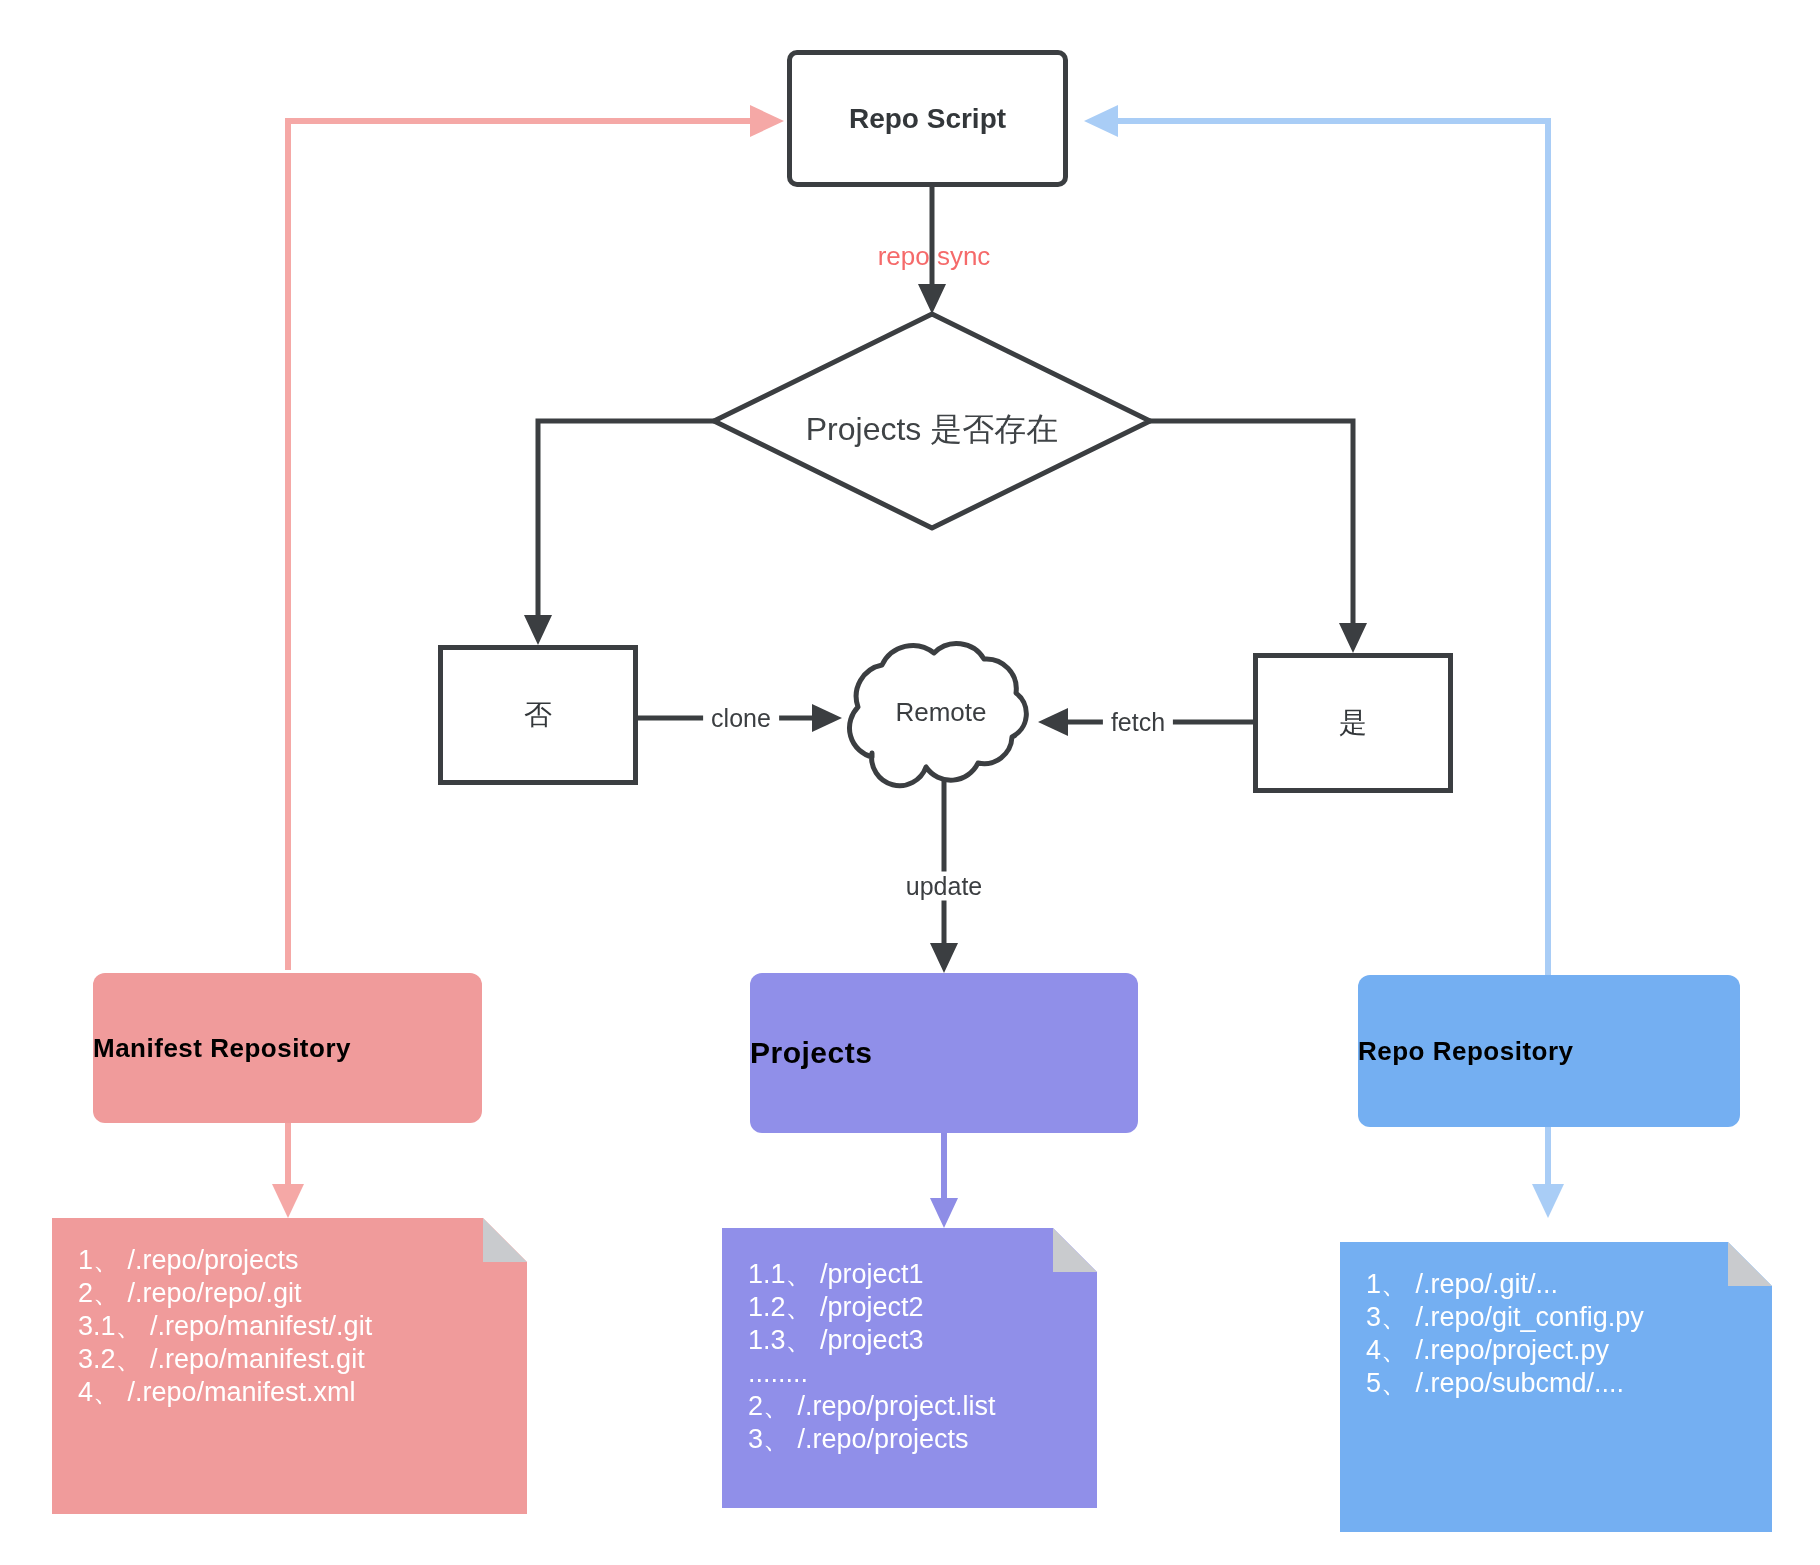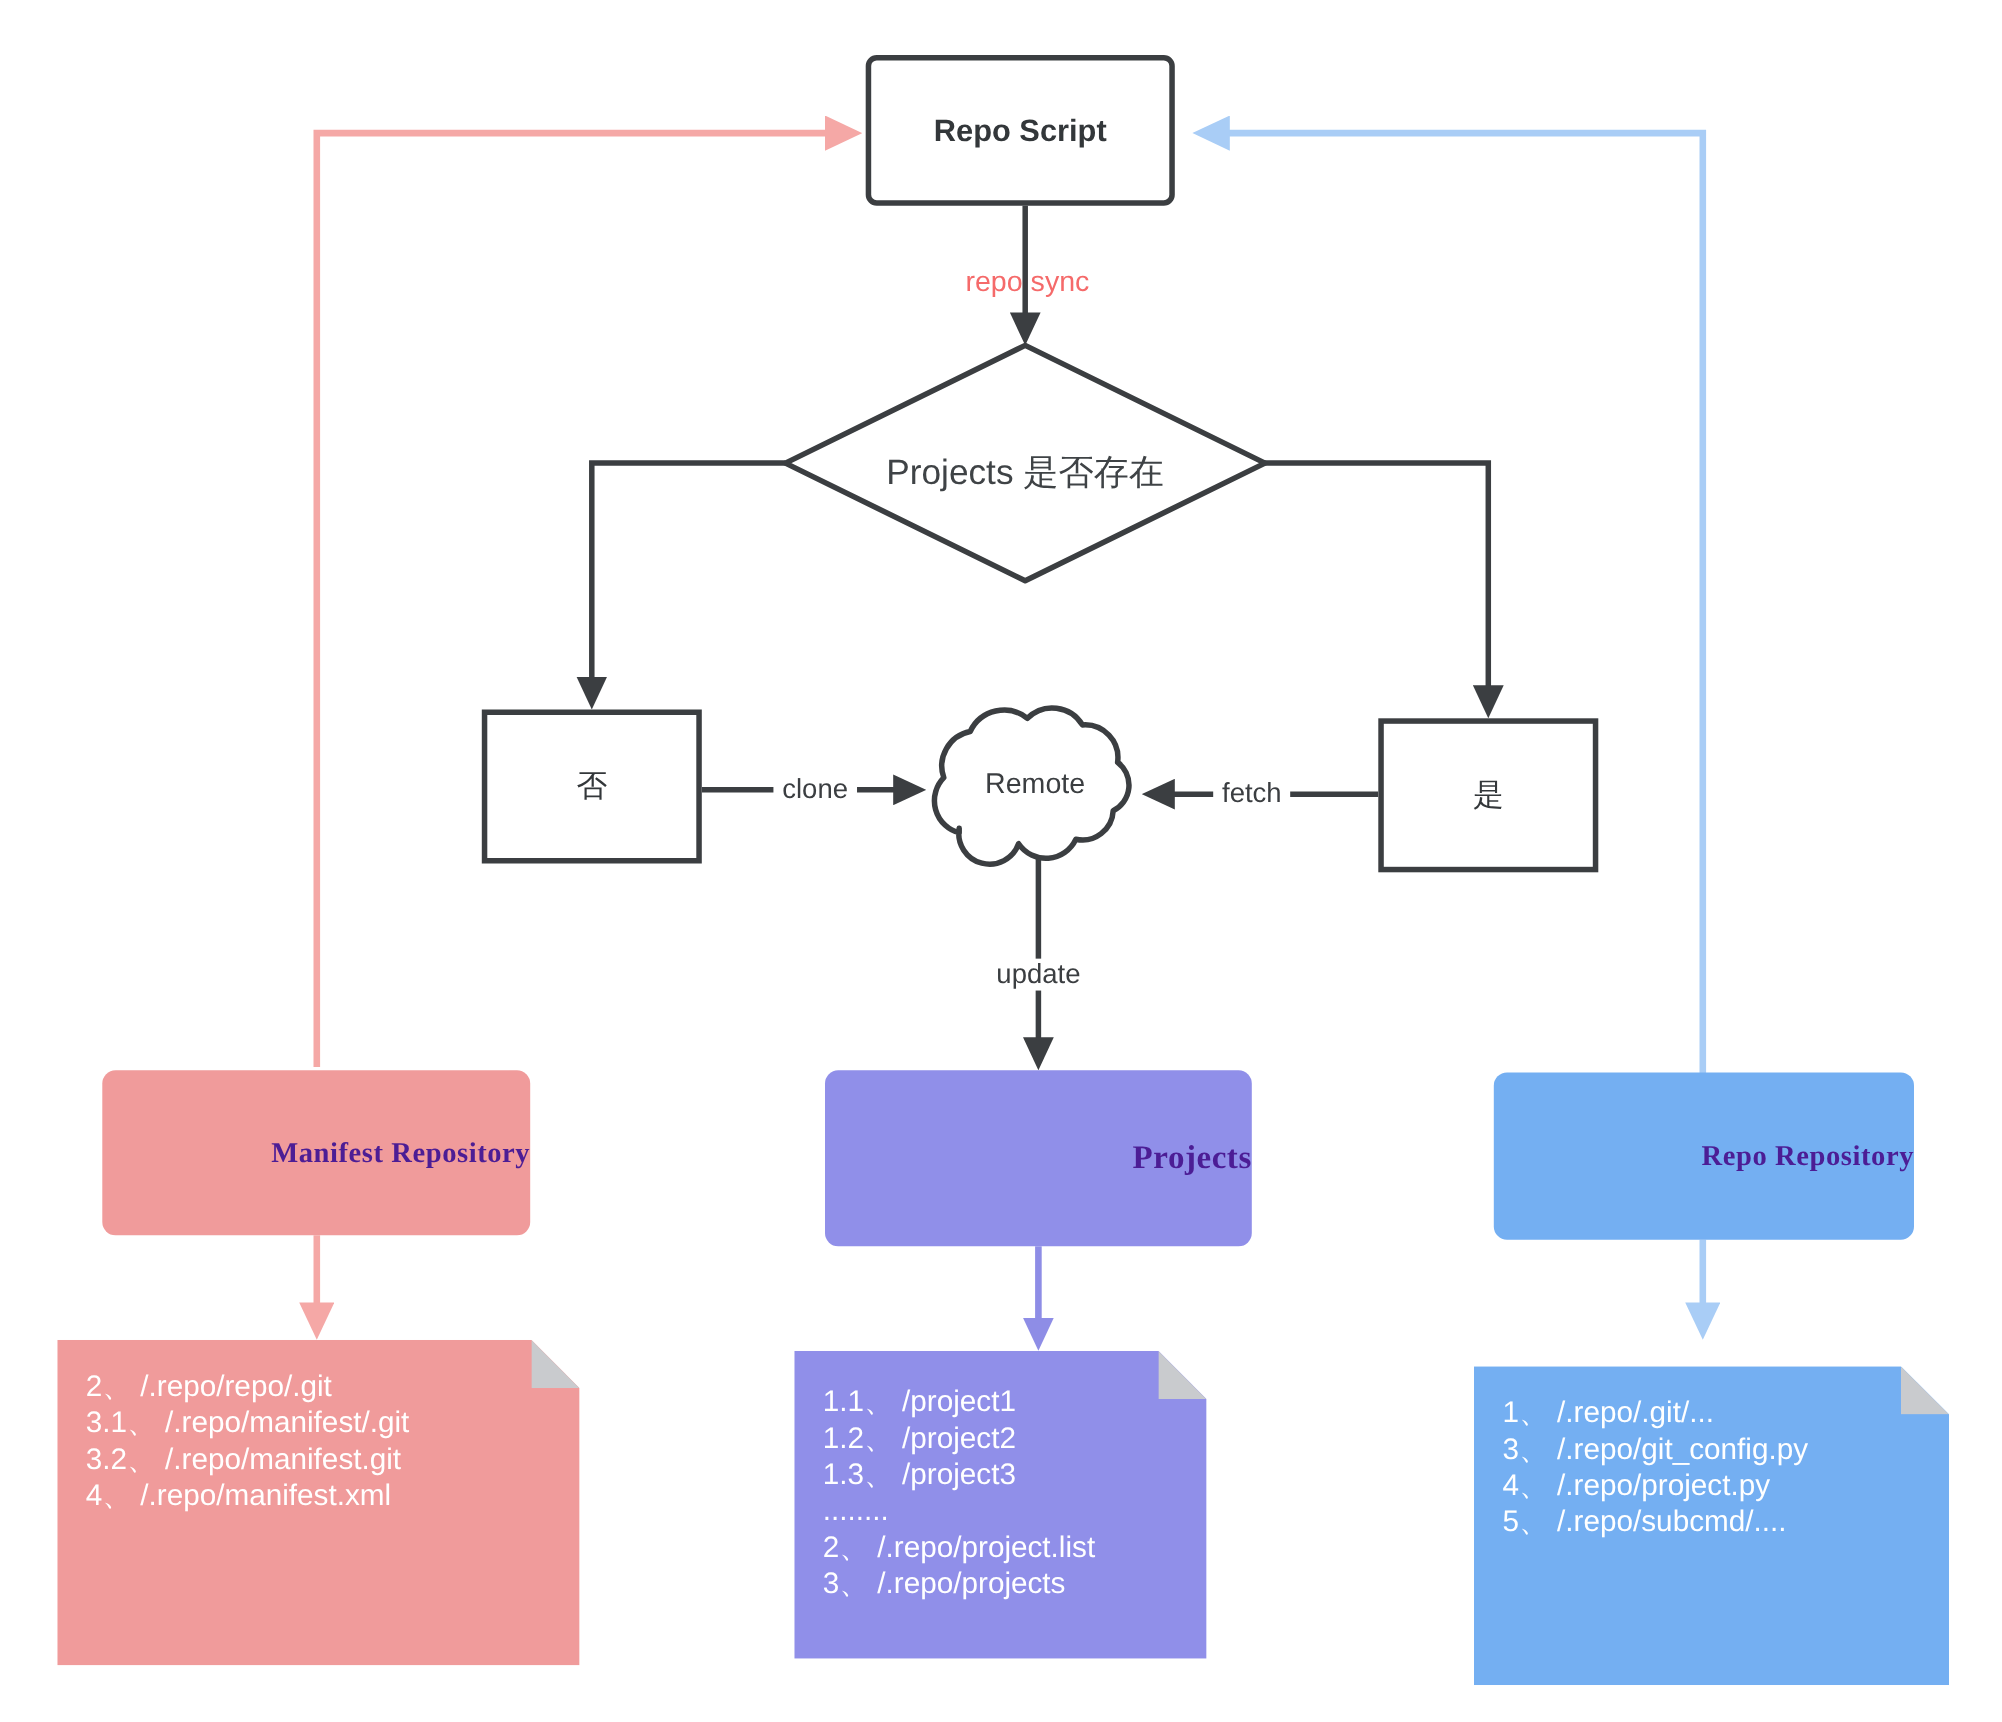--- a/index.html
+++ b/index.html
@@ -50,26 +50,25 @@
     font-size: 32px;
     color: #3f4346;
   }
 
   
   .repo-card {
     position: absolute;
     border-radius: 12px;
     display: flex;
     align-items: center;
-    justify-content: flex-end;
-    color: #4c1d95;
+    justify-content: flex-start;
+    color: #000000;
     font-weight: bold;
     font-size: 26px;
     letter-spacing: 0.5px;
-    font-family: Liberation Serif, serif;
   }
   .repo-card.pink   { background: #f09b9b; }
   .repo-card.purple { background: #908fe9; font-size: 30px; }
   .repo-card.blue   { background: #74aff2; }
 
   
   .note {
     position: absolute;
     color: #ffffff;
     font-size: 27px;
@@ -175,20 +174,21 @@
   </div>
   <div class="repo-card purple" style="left:750px; top:973px; width:388px; height:160px;">
     <span>Projects</span>
   </div>
   <div class="repo-card blue" style="left:1358px; top:975px; width:382px; height:152px;">
     <span>Repo Repository</span>
   </div>
 
   <div class="note pink" style="left:52px; top:1218px; width:475px; height:296px;">
     <div class="dogear"></div>
+    <div class="note-line">1、 /.repo/projects</div>
     <div class="note-line">2、 /.repo/repo/.git</div>
     <div class="note-line">3.1、 /.repo/manifest/.git</div>
     <div class="note-line">3.2、 /.repo/manifest.git</div>
     <div class="note-line">4、 /.repo/manifest.xml</div>
   </div>
 
   <div class="note purple" style="left:722px; top:1228px; width:375px; height:280px; padding-top:30px;">
     <div class="dogear"></div>
     <div class="note-line">1.1、 /project1</div>
     <div class="note-line">1.2、 /project2</div>

